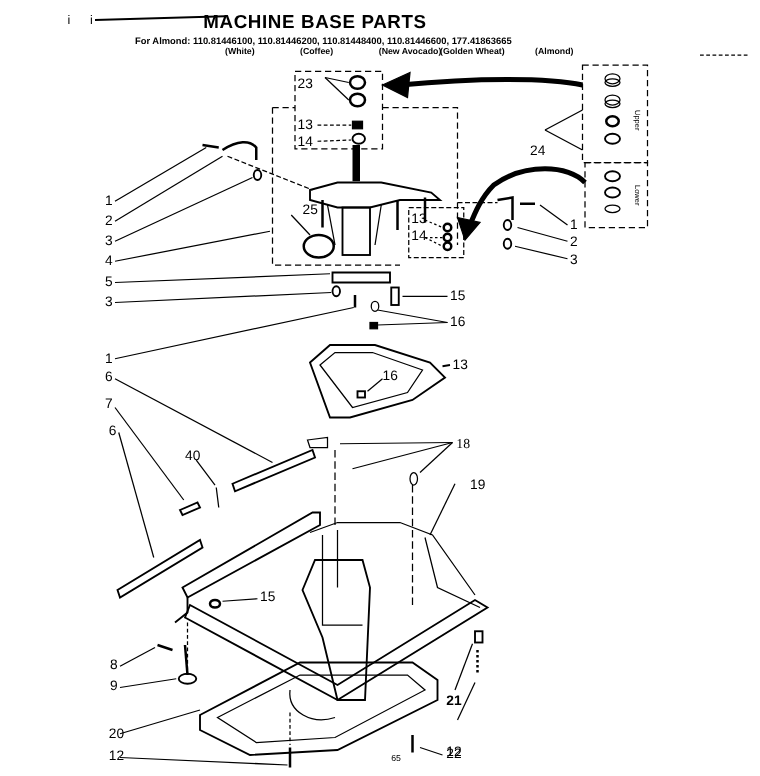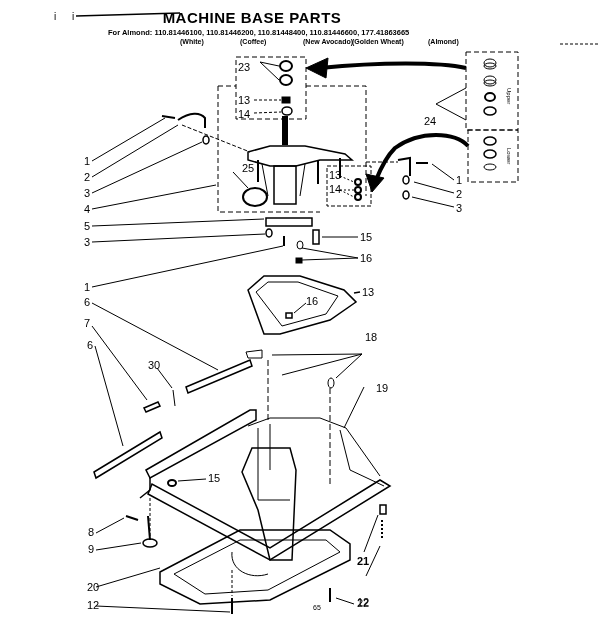--- a/index.html
+++ b/index.html
@@ -211,22 +211,22 @@
   <div class="lbl" style="left:456px; top:203px;">3</div>
   <div class="lbl" style="left:84px; top:221px;">5</div>
   <div class="lbl" style="left:84px; top:237px;">3</div>
   <div class="lbl" style="left:360px; top:232px;">15</div>
   <div class="lbl" style="left:360px; top:253px;">16</div>
   <div class="lbl" style="left:84px; top:282px;">1</div>
   <div class="lbl" style="left:362px; top:287px;">13</div>
   <div class="lbl" style="left:306px; top:296px;">16</div>
   <div class="lbl" style="left:84px; top:297px;">6</div>
   <div class="lbl" style="left:84px; top:318px;">7</div>
-  <div class="lbl" style="left:365px; top:332px;">18</div>
-  <div class="lbl" style="left:148px; top:360px;">30</div>
+  <div class="lbl" style="left:365px; top:350px;font-family:Liberation Serif, serif;">18</div>
+  <div class="lbl" style="left:148px; top:360px;">40</div>
   <div class="lbl" style="left:87px; top:340px;">6</div>
   <div class="lbl" style="left:365px; top:383px;margin-left:11px;">19</div>
   <div class="lbl" style="left:208px; top:473px;">15</div>
   <div class="lbl" style="left:88px; top:527px;">8</div>
   <div class="lbl" style="left:88px; top:544px;">9</div>
   <div class="lbl" style="left:357px; top:556px;font-weight:bold;">21</div>
   <div class="lbl" style="left:87px; top:582px;">20</div>
   <div class="lbl" style="left:357px; top:598px;">22</div>
   <div class="lbl" style="left:87px; top:600px;">12</div>
   <div class="lbl" style="left:357px; top:597px;">12</div>

